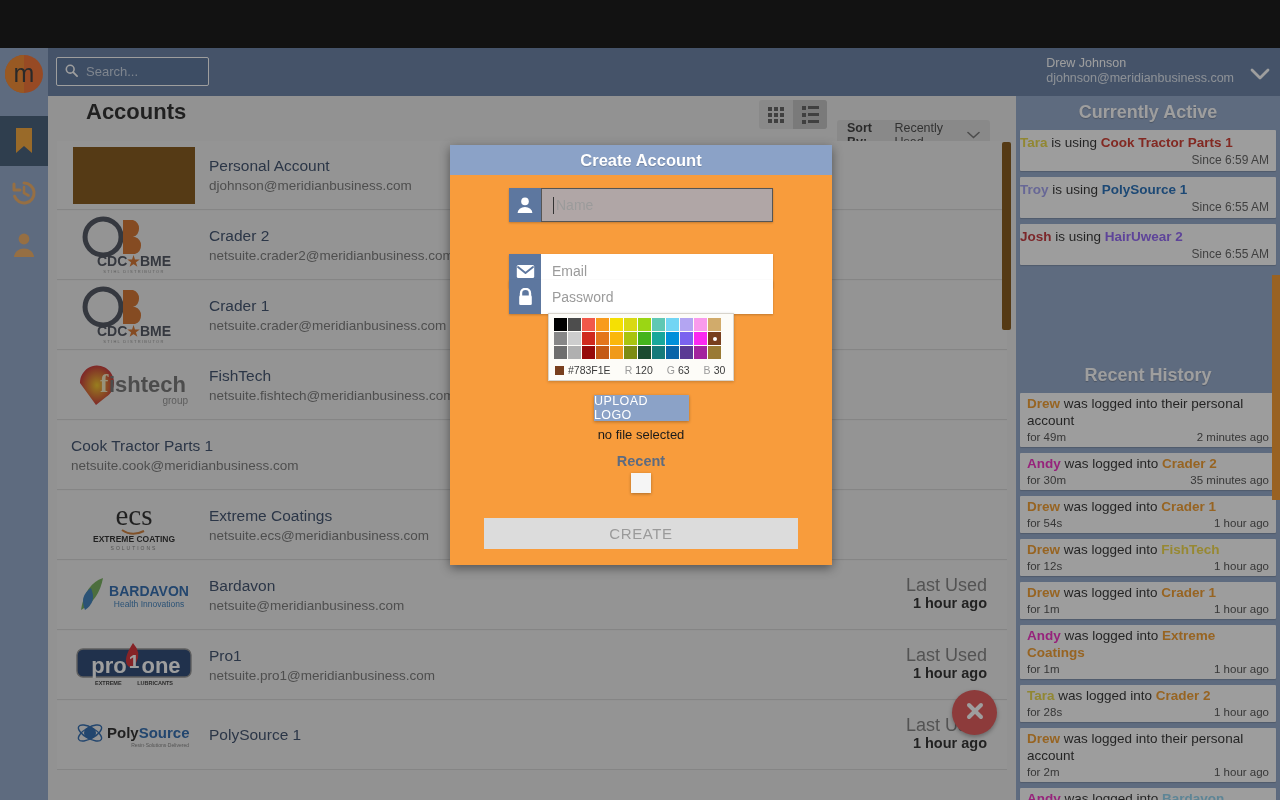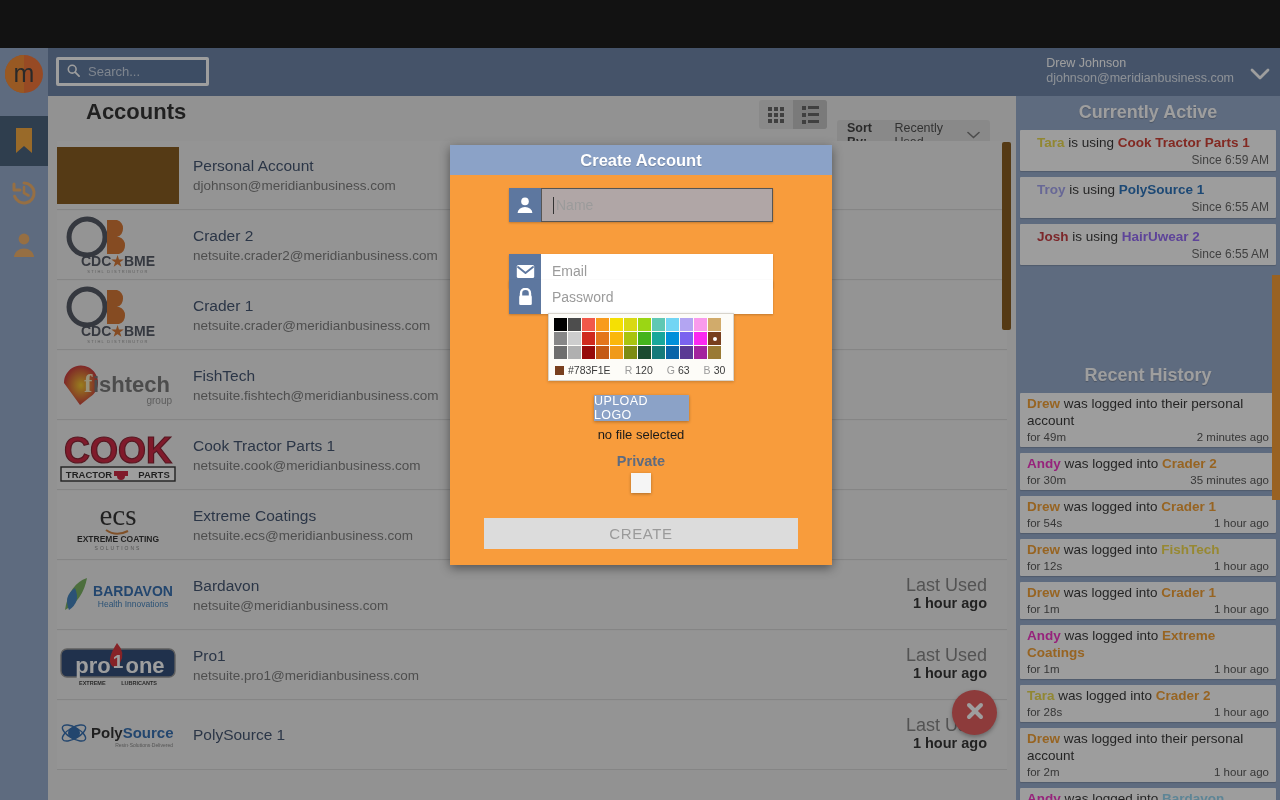--- a/index.html
+++ b/index.html
@@ -36,21 +36,21 @@
   .rail-item.active { background:#36506e; }
   .rail-item svg { display:block; }
 
   
   .header {
     position:absolute; left:48px; top:48px; width:1232px; height:48px;
     background:#5d779f;
   }
   .search-box {
     position:absolute; left:8px; top:9px; width:153px; height:29px;
-    background:#4f6c96; border:3px solid #ffffff; border-radius:2px;
+    background:#4f6c96; border:1px solid #ffffff; border-radius:2px;
     display:flex; align-items:center; padding:0 8px;
   }
   .search-box .ph { color:#c5d1e2; font-size:13px; margin-left:8px; }
   .user-block { position:absolute; right:46px; top:8px; text-align:left;margin-left:14px; }
   .user-name { color:#ffffff; font-size:12.5px; line-height:15px; }
   .user-mail { color:#dfe6f0; font-size:12.5px; line-height:15px; }
   .chev-down { position:absolute; right:10px; top:18px; }
 
   
   .main {
@@ -80,21 +80,21 @@
   .sortby b { font-weight:bold; }
   .sortby .val { margin-left:4px; color:#3a3a3a; }
   .sortby .cv { margin-left:auto; }
 
   
   .acct-list { position:absolute; left:9px; top:45px; width:950px; height:659px; overflow:hidden; }
   .acct-row {
     position:relative; height:69px; background:#ededed; margin-bottom:1px;
     border-bottom:1px solid #d2d2d2; display:flex; align-items:center;
   }
-  .acct-logo { width:122px; height:62px; margin-left:0px; display:flex; align-items:center; justify-content:center; overflow:hidden; }
+  .acct-logo { width:122px; height:62px; margin-left:16px; display:flex; align-items:center; justify-content:center; overflow:hidden; }
   .acct-text { margin-left:14px; }
   .acct-name { font-size:15.5px; color:#2f4261; line-height:20px; }
   .acct-mail { font-size:13.5px; color:#6e6e6e; line-height:19px; }
   .acct-right { margin-left:auto; margin-right:20px; text-align:right; }
   .lu-label { font-size:18px; color:#777; line-height:17px; }
   .lu-val { font-size:14.5px; color:#1d1d1d; font-weight:bold; line-height:19px; }
 
   
   .personal-block { width:122px; height:57px; background:#7a4a06; }
 
@@ -107,21 +107,21 @@
   
   .right-panel {
     position:absolute; left:1016px; top:96px; width:264px; height:704px;
     background:#8ba2c7; overflow:hidden;
   }
   .panel-head {
     text-align:center; font-size:18px; font-weight:bold; color:#ffffff;
     padding:6px 0 7px 0; text-shadow:0 1px 1px rgba(0,0,0,.25);
   }
   .active-card {
-    background:#fdfdfd; margin:0 4px 6px 4px; padding:3px 7px 2px 17px;
+    background:#fdfdfd; margin:0 4px 6px 4px; padding:3px 7px 2px 0;
     border-radius:1px; box-shadow:0 1px 1px rgba(0,0,0,.18);
   }
   .ac-line1 { font-size:13.5px; line-height:19px; color:#222; }
   .ac-user { font-weight:bold; }
   .ac-app { font-weight:bold; }
   .ac-since { font-size:12px; color:#555; text-align:right; line-height:17px; }
 
   .hist-card {
     background:#fdfdfd; margin:0 4px 6px 4px; padding:2px 7px 2px 7px;
     border-radius:1px; box-shadow:0 1px 1px rgba(0,0,0,.18);
@@ -380,30 +380,20 @@
               <text x="33" y="33" font-family="Liberation Sans, sans-serif" font-size="22" font-weight="bold" fill="#6b6b6b">ishtech</text>
               <text x="112" y="45" font-family="Liberation Sans, sans-serif" font-size="10" fill="#8a8a8a" text-anchor="end">group</text>
             </svg>
           </div>
           <div class="acct-text">
             <div class="acct-name">FishTech</div>
             <div class="acct-mail">netsuite.fishtech@meridianbusiness.com</div>
           </div>
         </div>
         <div class="acct-row">
-          <div class="acct-logo">
-            <svg width="118" height="56" viewBox="0 0 118 56">
-              <text x="59" y="36" font-family="Liberation Sans, sans-serif" font-size="36" font-weight="bold" fill="#c8102e" text-anchor="middle" stroke="#7a0a1c" stroke-width="1.2">COOK</text>
-              <rect x="2" y="40" width="114" height="14" fill="#ffffff" stroke="#1b1b1b" stroke-width="1.4"></rect>
-              <text x="30" y="51" font-family="Liberation Sans, sans-serif" font-size="9.5" font-weight="bold" fill="#1b1b1b" text-anchor="middle">TRACTOR</text>
-              <circle cx="62" cy="49" r="4" fill="#c8102e"></circle>
-              <rect x="55" y="44" width="14" height="5" fill="#c8102e"></rect>
-              <text x="95" y="51" font-family="Liberation Sans, sans-serif" font-size="9.5" font-weight="bold" fill="#1b1b1b" text-anchor="middle">PARTS</text>
-            </svg>
-          </div>
           <div class="acct-text">
             <div class="acct-name">Cook Tractor Parts 1</div>
             <div class="acct-mail">netsuite.cook@meridianbusiness.com</div>
           </div>
         </div>
         <div class="acct-row">
           <div class="acct-logo">
             <svg width="112" height="56" viewBox="0 0 112 56">
               <text x="56" y="28" font-family="Liberation Serif, serif" font-size="29" fill="#1b1b1b" text-anchor="middle">ecs</text>
               <path d="M44 33 q10 7 22 1" fill="none" stroke="#c8732a" stroke-width="2"></path>
@@ -663,18 +653,18 @@
         <span class="cr-v">120</span>
         <span class="cr-ch">G</span>
         <span class="cr-v">63</span>
         <span class="cr-ch">B</span>
         <span class="cr-v">30</span>
       </div>
     </div>
 
     <div class="upload-btn">UPLOAD LOGO</div>
     <div class="no-file">no file selected</div>
-    <div class="private-label">Private</div>
+    <div class="private-label">Recent</div>
     <div class="private-box"></div>
     <div class="create-btn">CREATE</div>
   </div>
 
 </div>
 
 </body></html>

